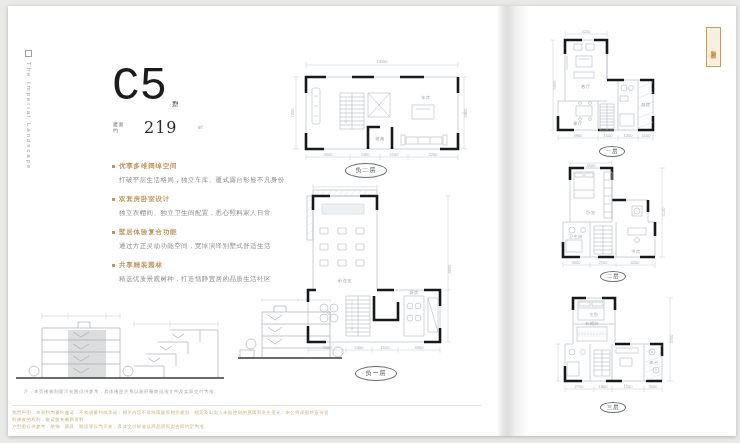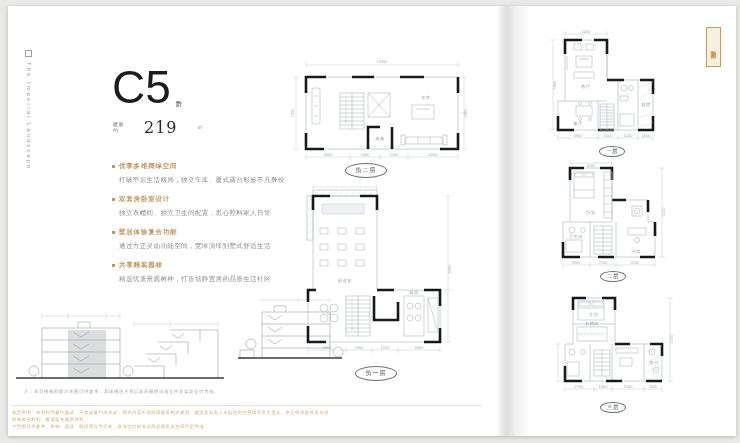--- a/index.html
+++ b/index.html
@@ -8,21 +8,21 @@
   #sheet{position:absolute;left:8px;top:6px;width:728px;height:430px;background:#ffffff;
          box-shadow:0 1px 4px rgba(0,0,0,.22);}
   #gutter{position:absolute;left:497px;top:6px;width:34px;height:430px;
           background:linear-gradient(to right,rgba(90,90,90,0) 0%,rgba(90,90,90,.16) 18%,rgba(90,90,90,.20) 32%,rgba(120,120,120,.10) 55%,rgba(255,255,255,0) 100%);
           pointer-events:none;}
   
   #brand{position:absolute;left:25px;top:50px;display:flex;flex-direction:column;align-items:center;gap:5px;}
   #brand .mark{width:5px;height:5px;border:1px solid #9ba1a7;}
   #brand .txt{writing-mode:vertical-rl;font-size:6px;letter-spacing:2px;color:#9ba1a7;}
   #title-block{position:absolute;left:112px;top:64px;}
-  #title-block .big{font-family:Liberation Sans, sans-serif;font-size:46px;line-height:1;color:#1c1c1c;}
+  #title-block .big{font-family:Liberation Mono, monospace;font-size:46px;line-height:1;color:#1c1c1c;}
   #title-block .suffix{display:inline-block;writing-mode:vertical-rl;font-size:6px;color:#555;letter-spacing:1px;
                        vertical-align:bottom;margin-left:3px;height:15px;}
   #area-line{position:absolute;left:113px;top:120px;display:flex;align-items:center;gap:20px;}
   #area-line .pre{display:inline-block;width:11px;font-size:5px;line-height:1.15;color:#6d6d6d;letter-spacing:.5px;}
   #area-line .num{font-family:"DejaVu Serif","Liberation Serif",serif;font-size:16px;line-height:1;color:#2b2b2b;letter-spacing:1px;}
   #area-line .unit{font-size:6px;color:#6d6d6d;margin-bottom:1px;}
   #features{position:absolute;left:112px;top:162px;width:215px;}
   .feat{margin-bottom:11px;}
   .feat .hd{font-size:6.5px;font-weight:bold;color:#c2955a;letter-spacing:.8px;display:flex;align-items:center;}
   .feat .hd .dot{width:3px;height:3px;background:#c2955a;margin-right:4px;flex:0 0 auto;}

